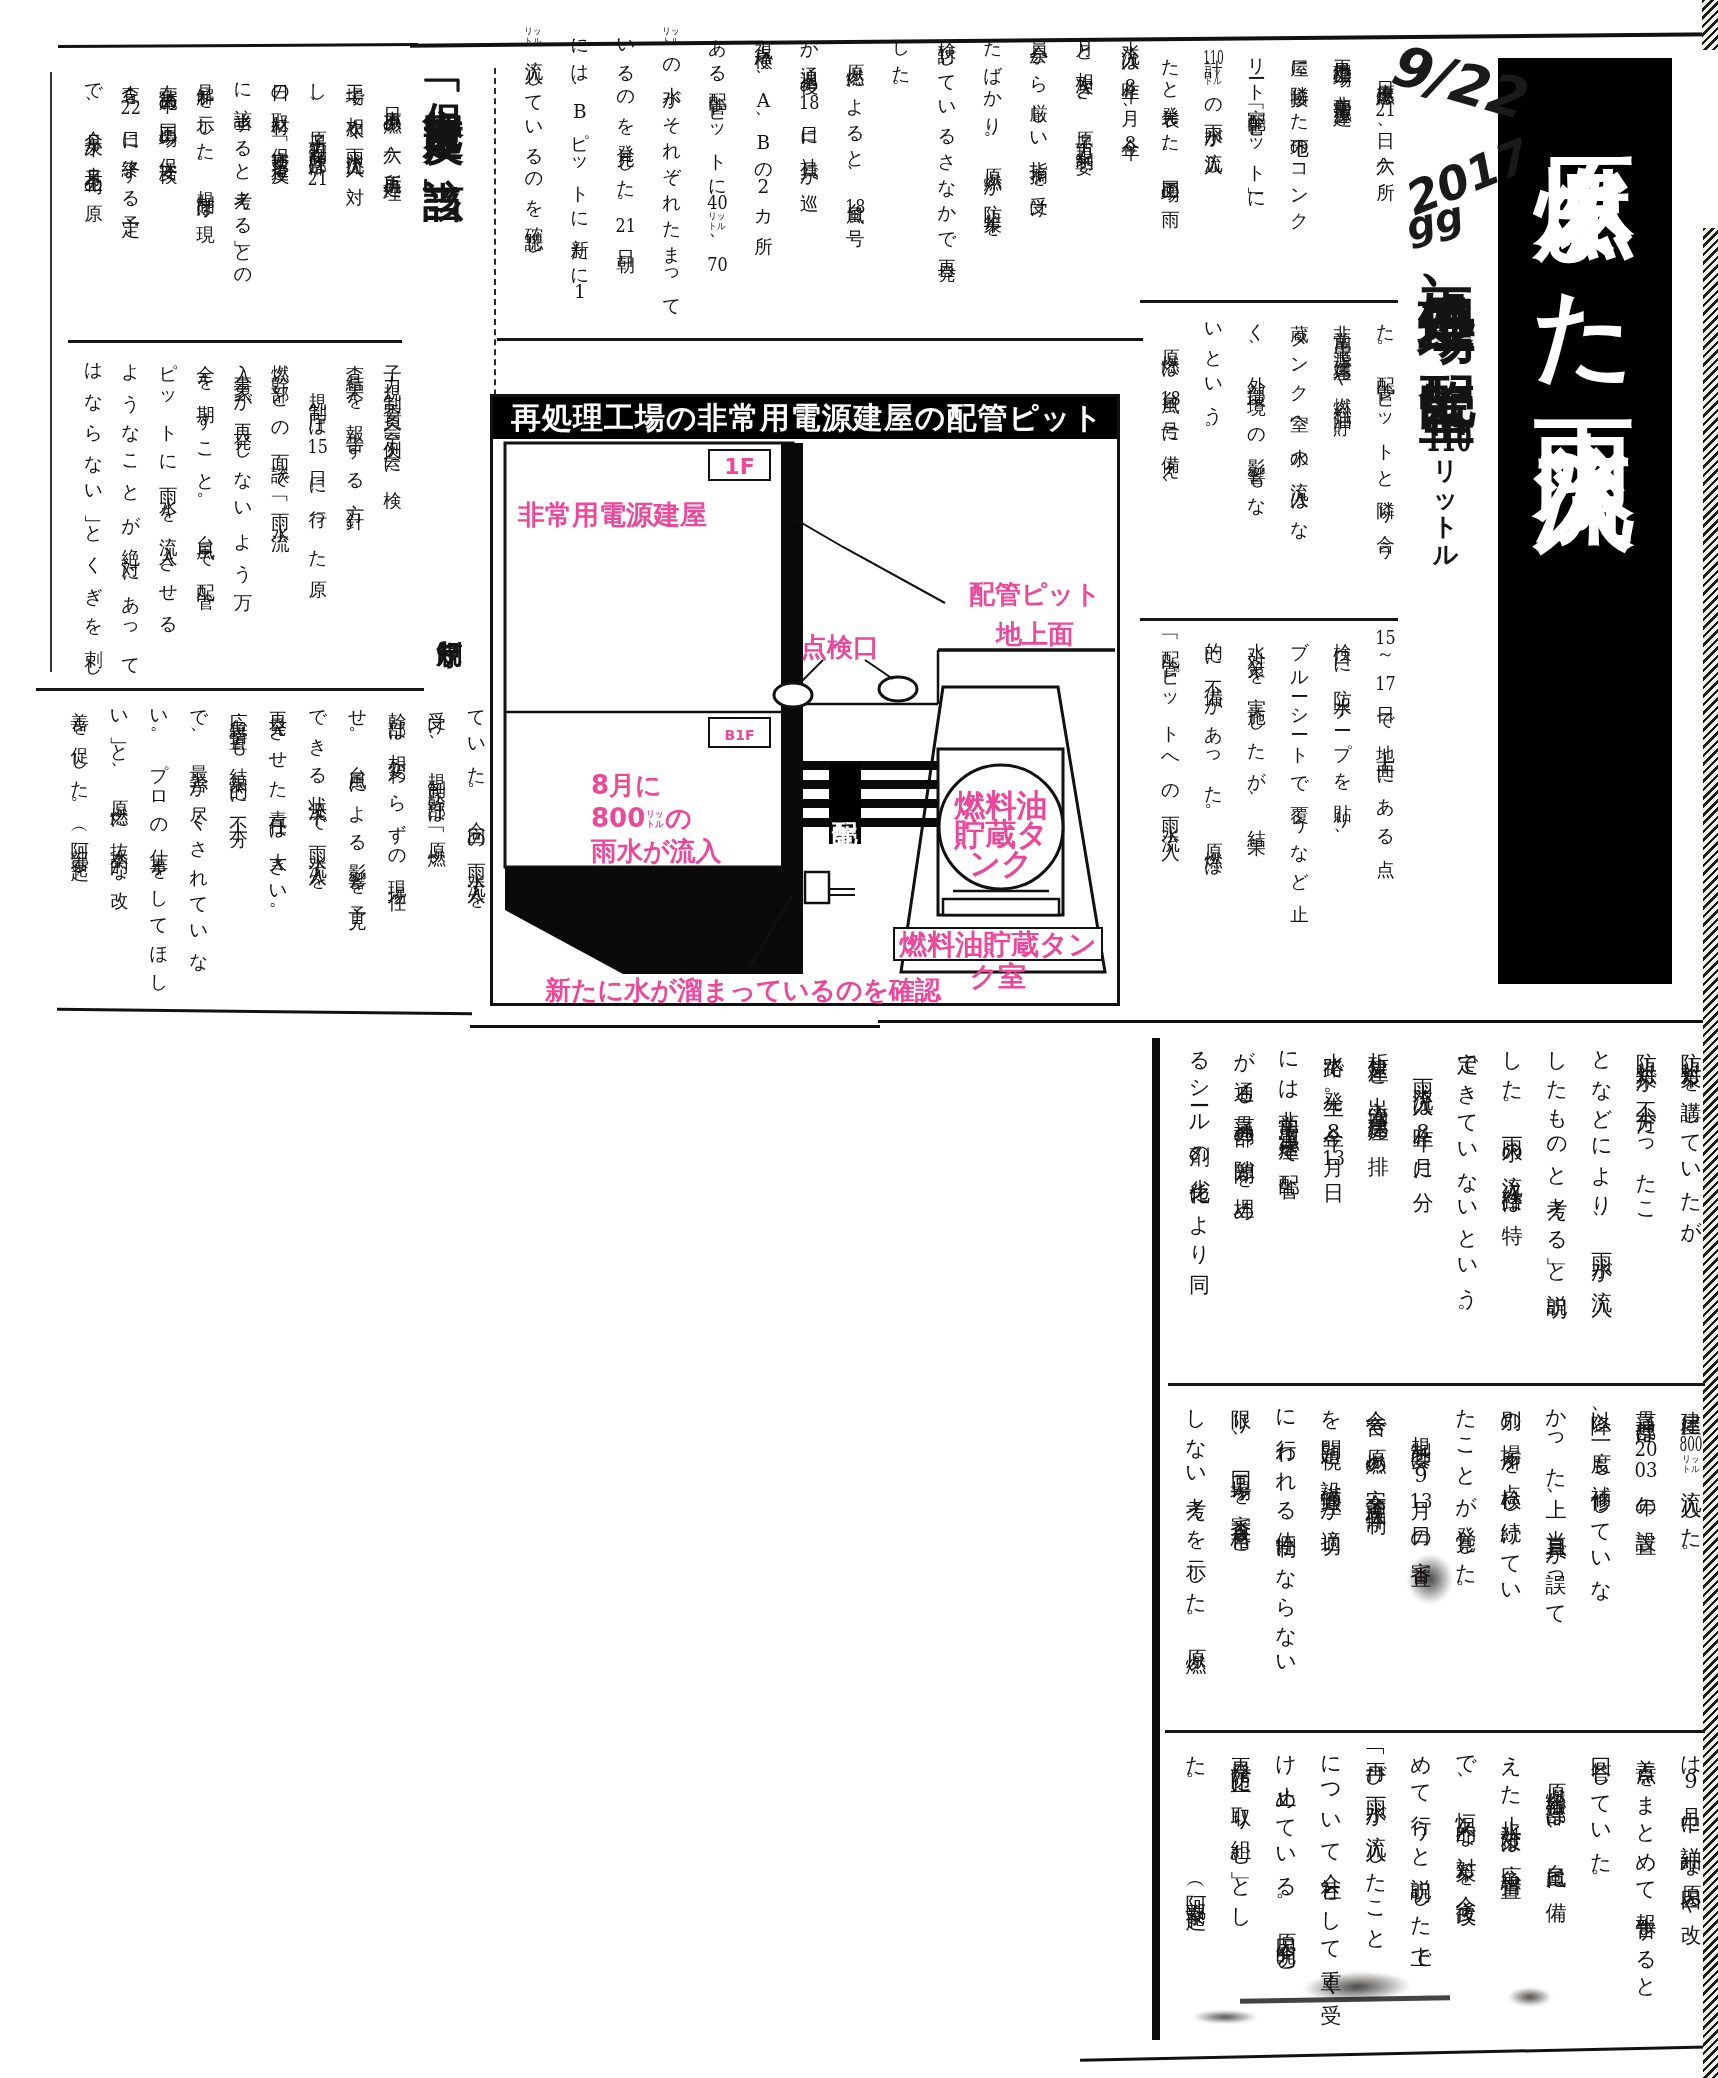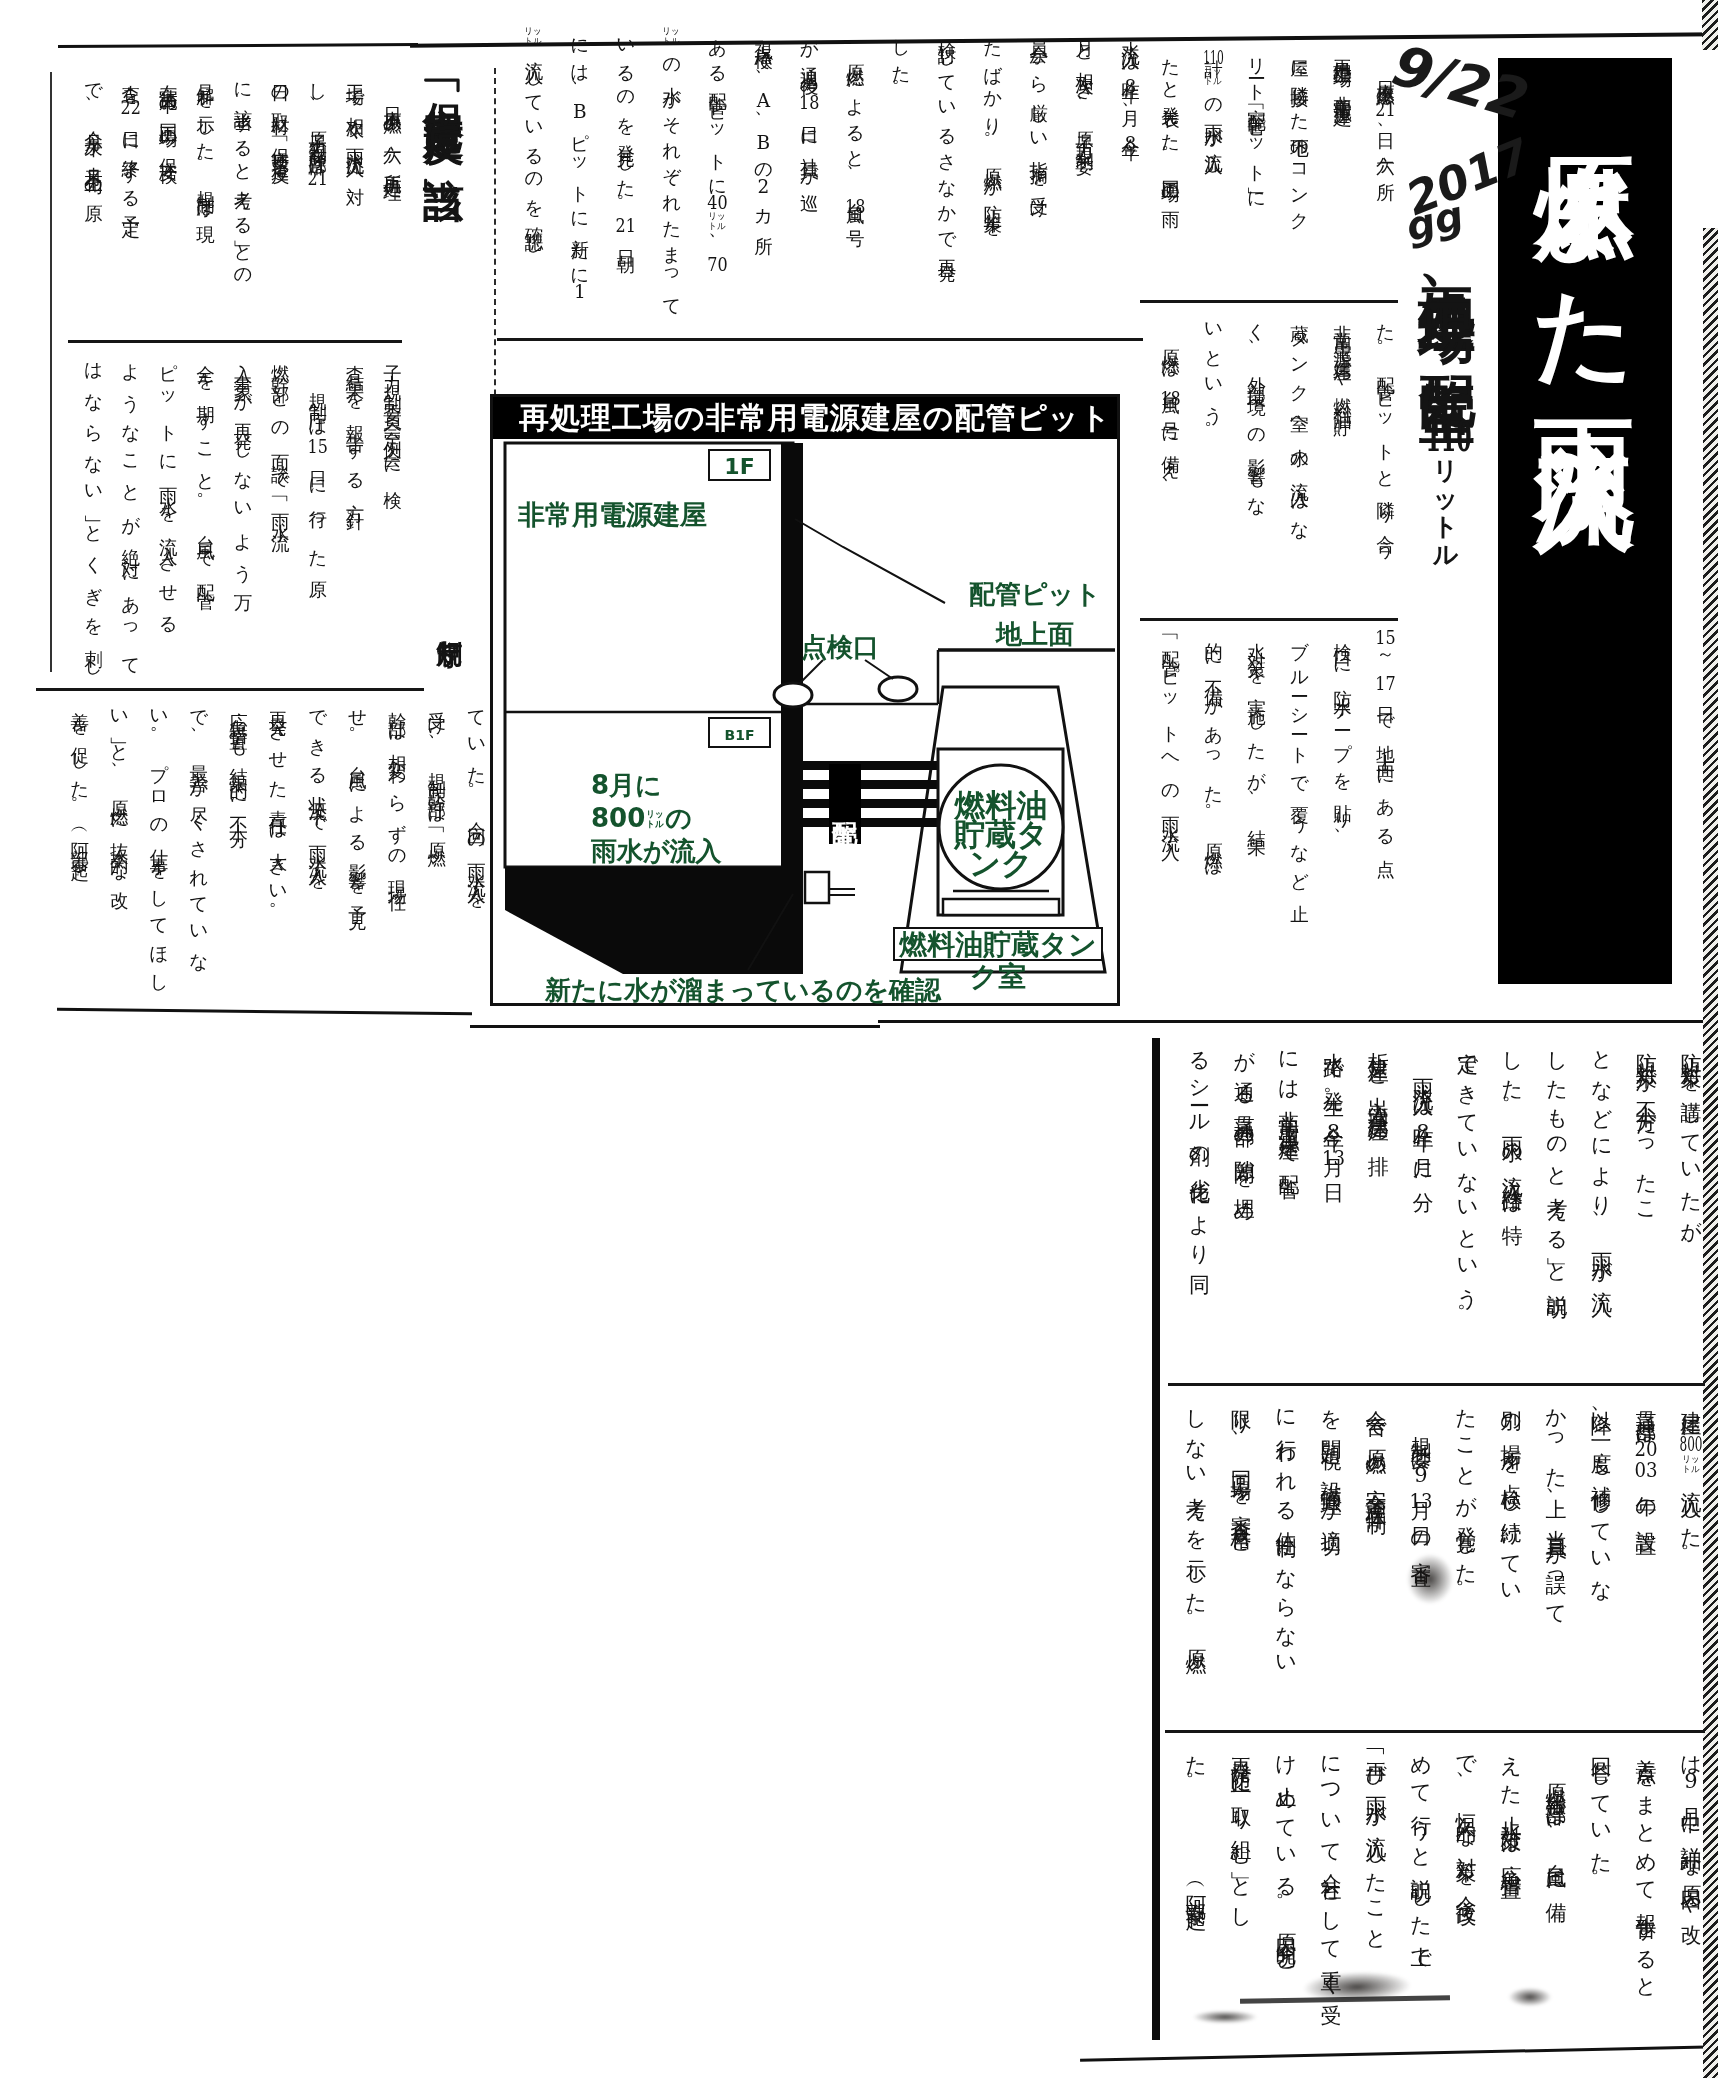--- a/index.html
+++ b/index.html
@@ -48,25 +48,25 @@
   
   .side-headline{position:absolute;left:417px;top:66px;height:560px;font-size:41px;font-weight:bold;letter-spacing:4px;}
   .side-kicker{position:absolute;left:433px;top:620px;height:100px;font-size:26px;font-weight:bold;}
   .band-l1{left:68px;top:70px;width:337px;--pitch:37.4px;font-size:18.5px;letter-spacing:3.5px;}
   .band-l2{left:68px;top:350px;width:337px;--pitch:37.4px;font-size:18.5px;letter-spacing:9.5px;}
   .band-l3{left:52px;top:697px;width:437px;--pitch:39.7px;font-size:18.5px;letter-spacing:7px;}
   
   .diagram{position:absolute;left:490px;top:394px;width:630px;height:612px;margin:0;
       border:3px solid #111;background:#fff;box-sizing:border-box;}
   .dg-header{height:42px;background:#000;color:#fff;font-family:"DejaVu Sans","Liberation Sans",sans-serif;
-      font-weight:bold;font-size:30px;line-height:42px;padding-left:26px;letter-spacing:1px;}
+      font-weight:bold;font-size:30px;line-height:42px;padding-left:18px;letter-spacing:1px;}
   .dg-body{position:relative;width:624px;height:564px;}
   .dg-body svg{position:absolute;left:0;top:0;}
   .dg-label{position:absolute;font-family:"DejaVu Sans","Liberation Sans",sans-serif;
-      font-weight:bold;color:#14532d;}
+      font-weight:bold;color:#ec4899;}
   .fl1{left:215px;top:10px;width:63px;height:32px;border:2.5px solid #111;font-size:22px;
       text-align:center;line-height:32px;box-sizing:border-box;background:#fff;}
   .flb1{left:215px;top:278px;width:63px;height:31px;border:2.5px solid #111;font-size:14px;
       text-align:center;line-height:32px;box-sizing:border-box;background:#fff;}
   .bld{left:25px;top:58px;width:250px;font-size:27px;}
   .inflow{left:62px;top:330px;font-size:26px;line-height:33px;}
   .inflow .col{width:auto;margin-left:36px;}
   .insp{left:308px;top:191px;font-size:26px;}
   .pitl{left:476px;top:138px;font-size:26px;}
   .grnd{left:503px;top:178px;font-size:26px;}

